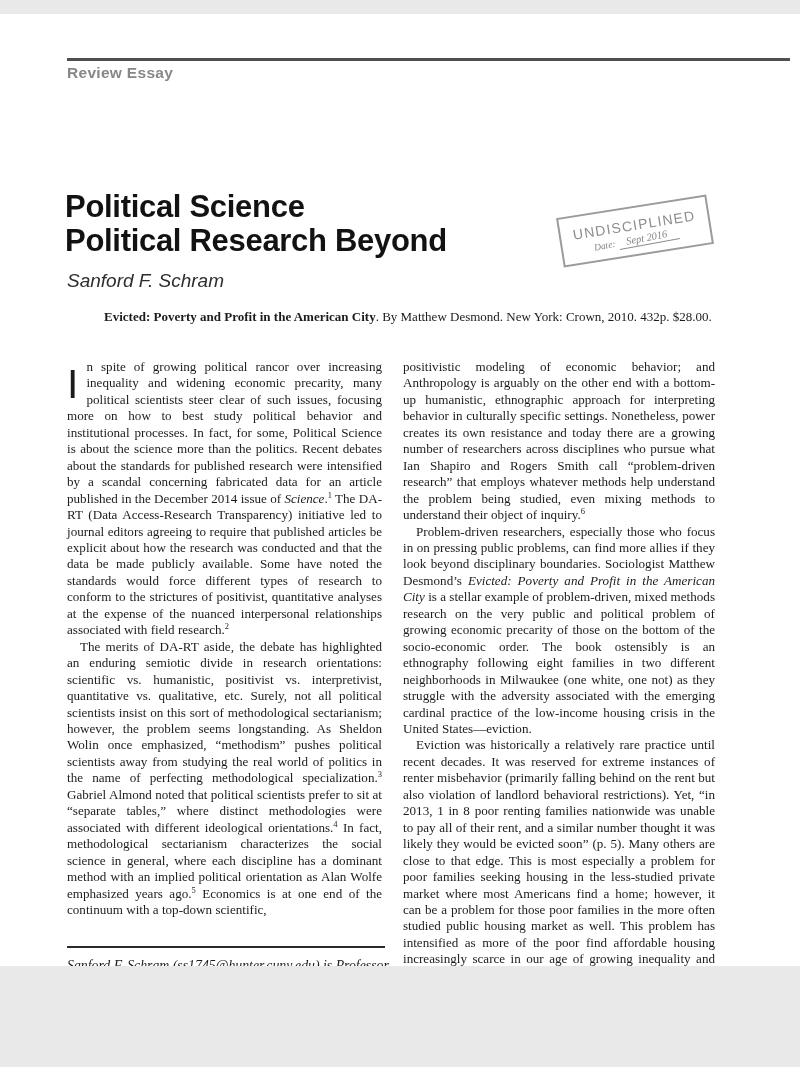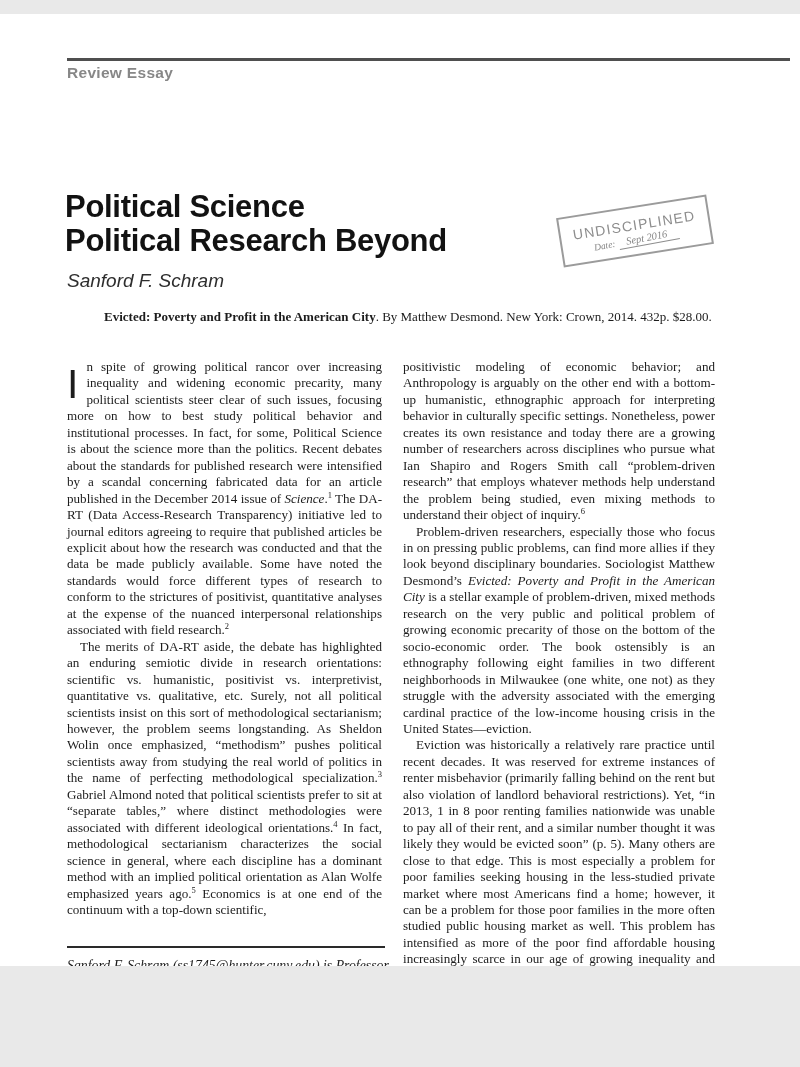--- a/index.html
+++ b/index.html
@@ -53,21 +53,21 @@
 
   <div class="stamp">
     <div class="stamp-text">UNDISCIPLINED</div>
     <div class="stamp-date">
       <span>Date:</span><span class="value">Sept 2016</span>
     </div>
   </div>
 
   <div class="author">Sanford F. Schram</div>
 
-  <div class="citation"><span class="seg-b">Evicted: Poverty and Profit in the American City</span><span>. By Matthew Desmond. New York: Crown, 2014. 432p. $28.00.</span></div>
+  <div class="citation"><span class="seg-b">Evicted: Poverty and Profit in the American City</span><span>. By Matthew Desmond. New York: Crown, 2010. 432p. $28.00.</span></div>
 
   <div class="col col1">
     <p><span class="dropcap">I</span><span><span>n spite of growing political rancor over increasing inequality and widening economic precarity, many political scientists steer clear of such issues, focusing more on how to best study political behavior and institutional processes. In fact, for some, Political Science is about the science more than the politics. Recent debates about the standards for published research were intensified by a scandal concerning fabricated data for an article published in the December 2014 issue of </span><span class="seg-i">Science</span><span>.</span><sup>1</sup><span> The DA-RT (Data Access-Research Transparency) initiative led to journal editors agreeing to require that published articles be explicit about how the research was conducted and that the data be made publicly available. Some have noted the standards would force different types of research to conform to the strictures of positivist, quantitative analyses at the expense of the nuanced interpersonal relationships associated with field research.</span><sup>2</sup></span></p>
     <p class="indent"><span>The merits of DA-RT aside, the debate has highlighted an enduring semiotic divide in research orientations: scientific vs. humanistic, positivist vs. interpretivist, quantitative vs. qualitative, etc. Surely, not all political scientists insist on this sort of methodological sectarianism; however, the problem seems longstanding. As Sheldon Wolin once emphasized, “methodism” pushes political scientists away from studying the real world of politics in the name of perfecting methodological specialization.</span><sup>3</sup><span> Gabriel Almond noted that political scientists prefer to sit at “separate tables,” where distinct methodologies were associated with different ideological orientations.</span><sup>4</sup><span> In fact, methodological sectarianism characterizes the social science in general, where each discipline has a dominant method with an implied political orientation as Alan Wolfe emphasized years ago.</span><sup>5</sup><span> Economics is at one end of the continuum with a top-down scientific,</span></p>
   </div>
 
   <div class="col col2">
     <p><span>positivistic modeling of economic behavior; and Anthropology is arguably on the other end with a bottom-up humanistic, ethnographic approach for interpreting behavior in culturally specific settings. Nonetheless, power creates its own resistance and today there are a growing number of researchers across disciplines who pursue what Ian Shapiro and Rogers Smith call “problem-driven research” that employs whatever methods help understand the problem being studied, even mixing methods to understand their object of inquiry.</span><sup>6</sup></p>
     <p class="indent"><span>Problem-driven researchers, especially those who focus in on pressing public problems, can find more allies if they look beyond disciplinary boundaries. Sociologist Matthew Desmond’s </span><span class="seg-i">Evicted: Poverty and Profit in the American City</span><span> is a stellar example of problem-driven, mixed methods research on the very public and political problem of growing economic precarity of those on the bottom of the socio-economic order. The book ostensibly is an ethnography following eight families in two different neighborhoods in Milwaukee (one white, one not) as they struggle with the adversity associated with the emerging cardinal practice of the low-income housing crisis in the United States—eviction.</span></p>
     <p class="indent"><span>Eviction was historically a relatively rare practice until recent decades. It was reserved for extreme instances of renter misbehavior (primarily falling behind on the rent but also violation of landlord behavioral restrictions). Yet, “in 2013, 1 in 8 poor renting families nationwide was unable to pay all of their rent, and a similar number thought it was likely they would be evicted soon” (p. 5). Many others are close to that edge. This is most especially a problem for poor families seeking housing in the less-studied private market where most Americans find a home; however, it can be a problem for those poor families in the more often studied public housing market as well. This problem has intensified as more of the poor find affordable housing increasingly scarce in our age of growing inequality and economic precarity. “Families have watched their incomes stagnate, or even fall, while their housing</span></p>

